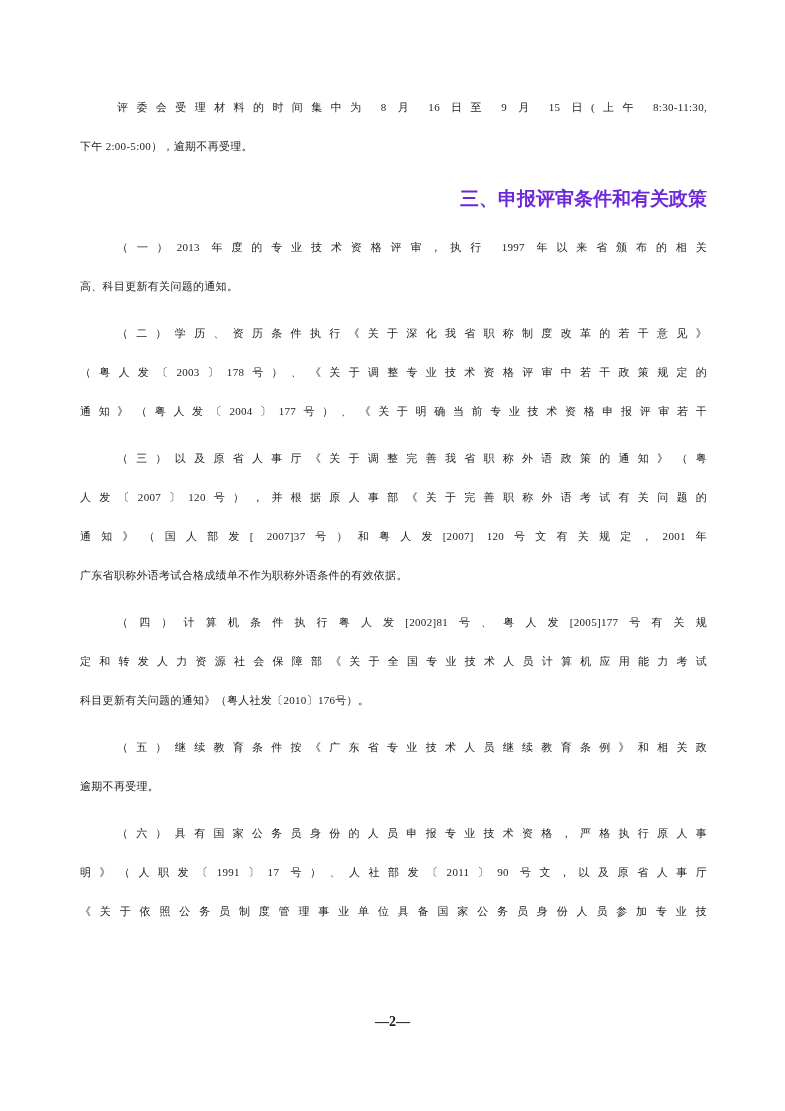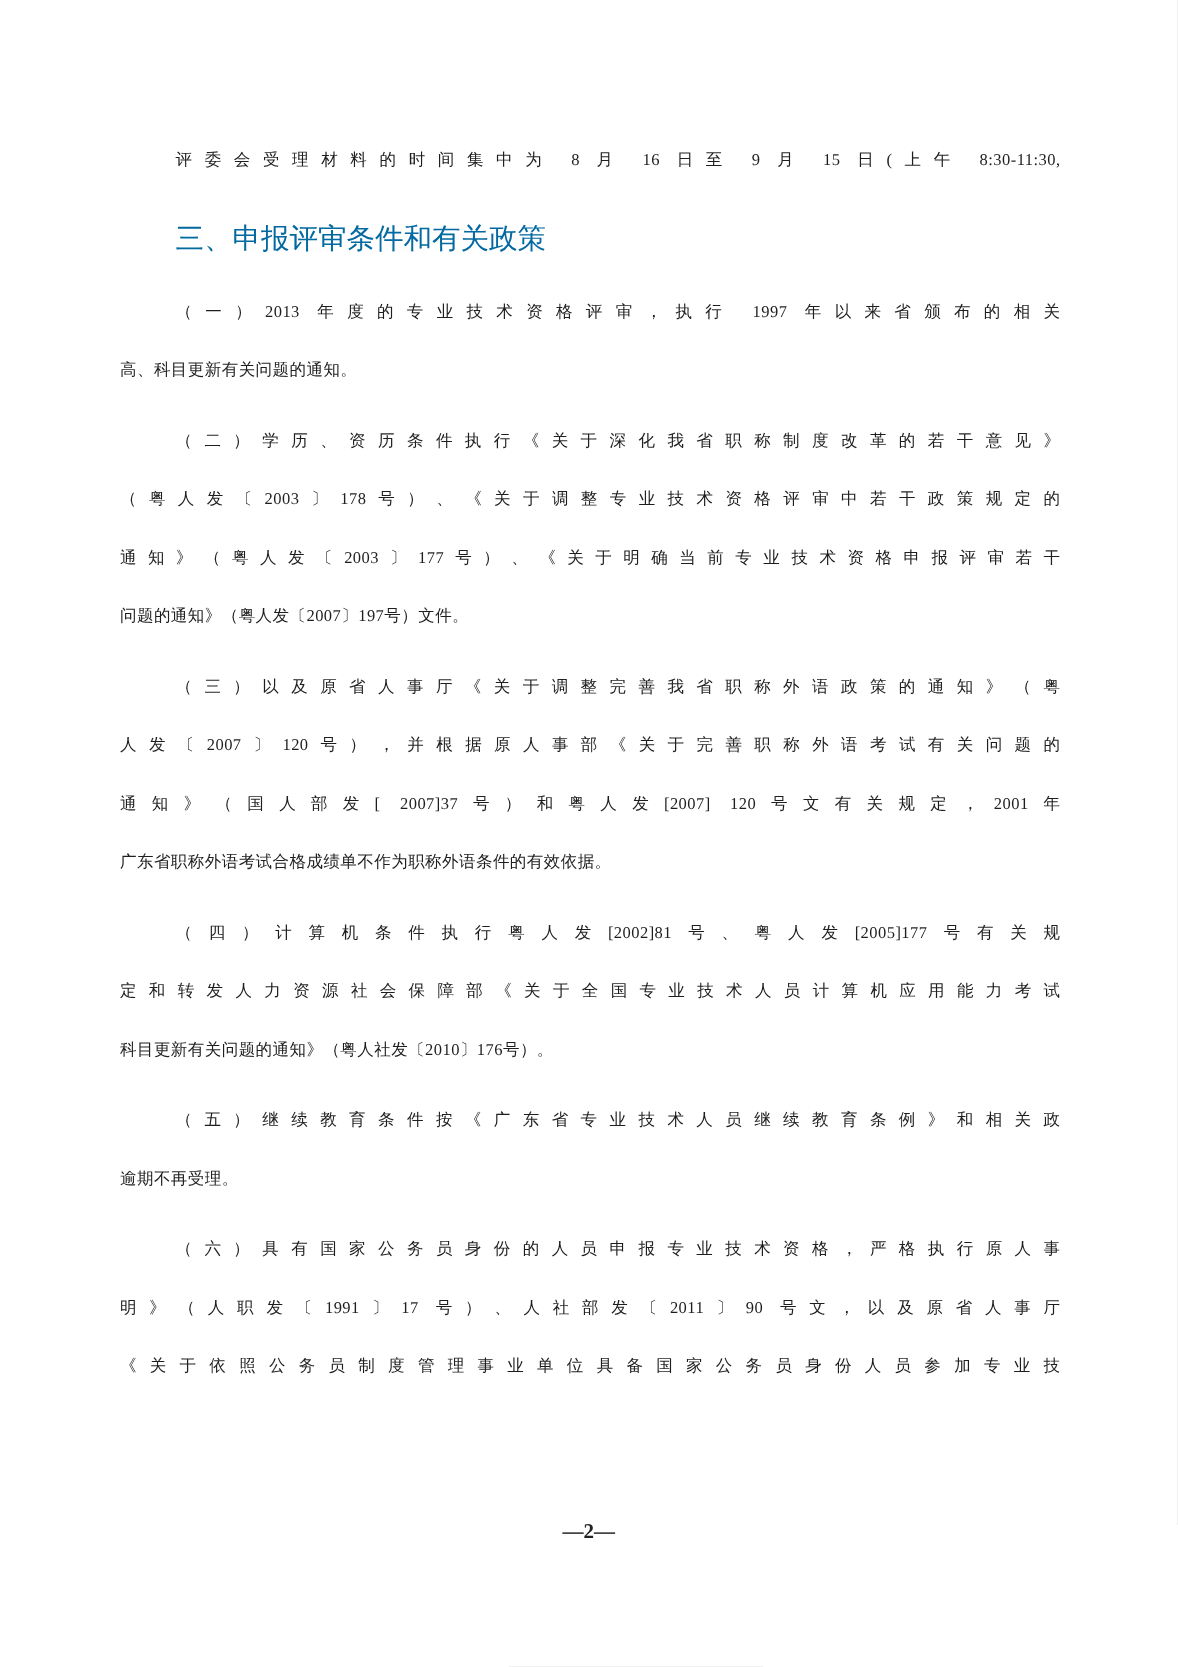--- a/index.html
+++ b/index.html
@@ -31,25 +31,26 @@
     letter-spacing: 0.3px;
   }
   .line.last {
     text-align-last: left;
   }
   .line.indent {
     text-indent: 37px;
   }
   .heading {
     font-size: 19px;
-    font-weight: 400;
+    font-weight: 700;
     line-height: 30px;
     margin: 18px 0 14px 0;
     text-indent: 37px;
-    color: #0369a1;
+    color: #6d28d9;
+    text-align: right;
   }
   .footer {
     position: absolute;
     top: 1012px;
     left: 0;
     right: 0;
     text-align: center;
     font-size: 14px;
     font-weight: 700;
     line-height: 20px;
@@ -57,34 +58,34 @@
   }
 </style>
 </head>
 <body>
 
 <div class="page">
   <div class="content">
 
     <div class="para">
       <div class="line indent">评委会受理材料的时间集中为 8 月 16 日至 9 月 15 日(上午 8:30-11:30,</div>
+      <div class="line last">下午 2:00-5:00），逾期不再受理。</div>
     </div>
 
     <div class="heading">三、申报评审条件和有关政策</div>
 
     <div class="para">
       <div class="line indent">（一）2013 年度的专业技术资格评审，执行 1997 年以来省颁布的相关</div>
       <div class="line last">高、科目更新有关问题的通知。</div>
     </div>
 
     <div class="para">
       <div class="line indent">（二）学历、资历条件执行《关于深化我省职称制度改革的若干意见》</div>
       <div class="line">（粤人发〔2003〕178号）、《关于调整专业技术资格评审中若干政策规定的</div>
-      <div class="line">通知》（粤人发〔2003〕177号）、《关于明确当前专业技术资格申报评审若干</div>
-      <div class="line last">问题的通知》（粤人发〔2007〕197号）文件。</div>
+      <div class="line">通知》（粤人发〔2004〕177号）、《关于明确当前专业技术资格申报评审若干</div>
     </div>
 
     <div class="para">
       <div class="line indent">（三）以及原省人事厅《关于调整完善我省职称外语政策的通知》（粤</div>
       <div class="line">人发〔2007〕120号），并根据原人事部《关于完善职称外语考试有关问题的</div>
       <div class="line">通知》（国人部发[ 2007]37号）和粤人发[2007] 120号文有关规定，2001年</div>
       <div class="line last">广东省职称外语考试合格成绩单不作为职称外语条件的有效依据。</div>
     </div>
 
     <div class="para">

